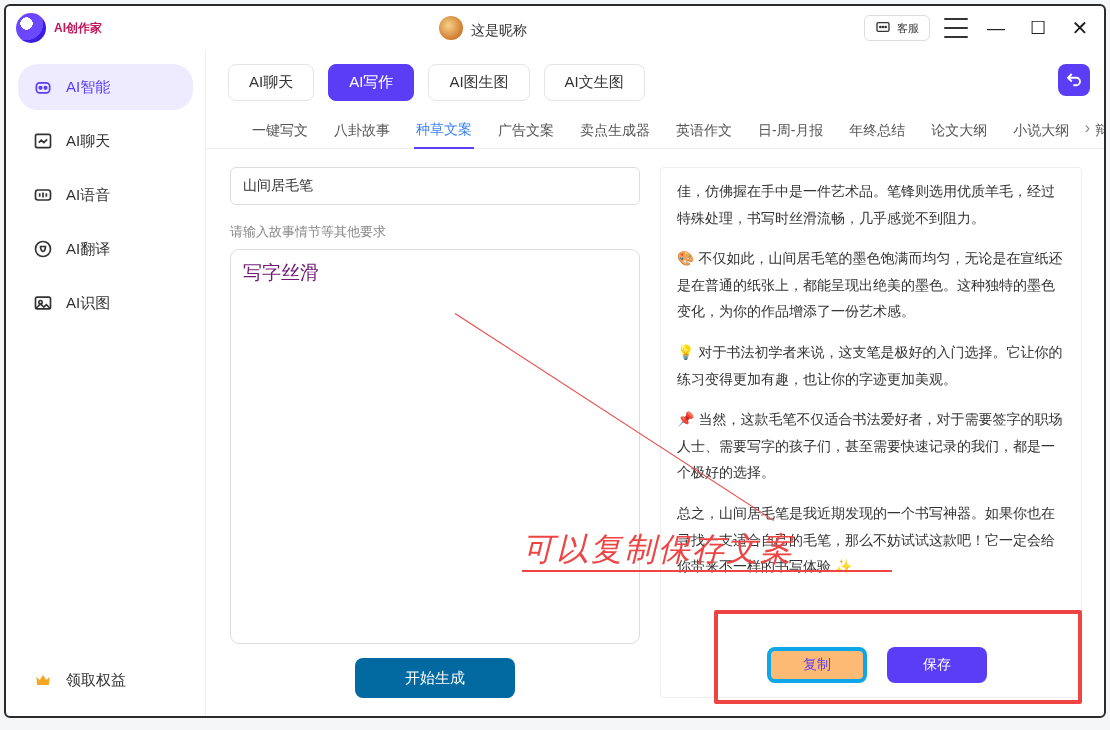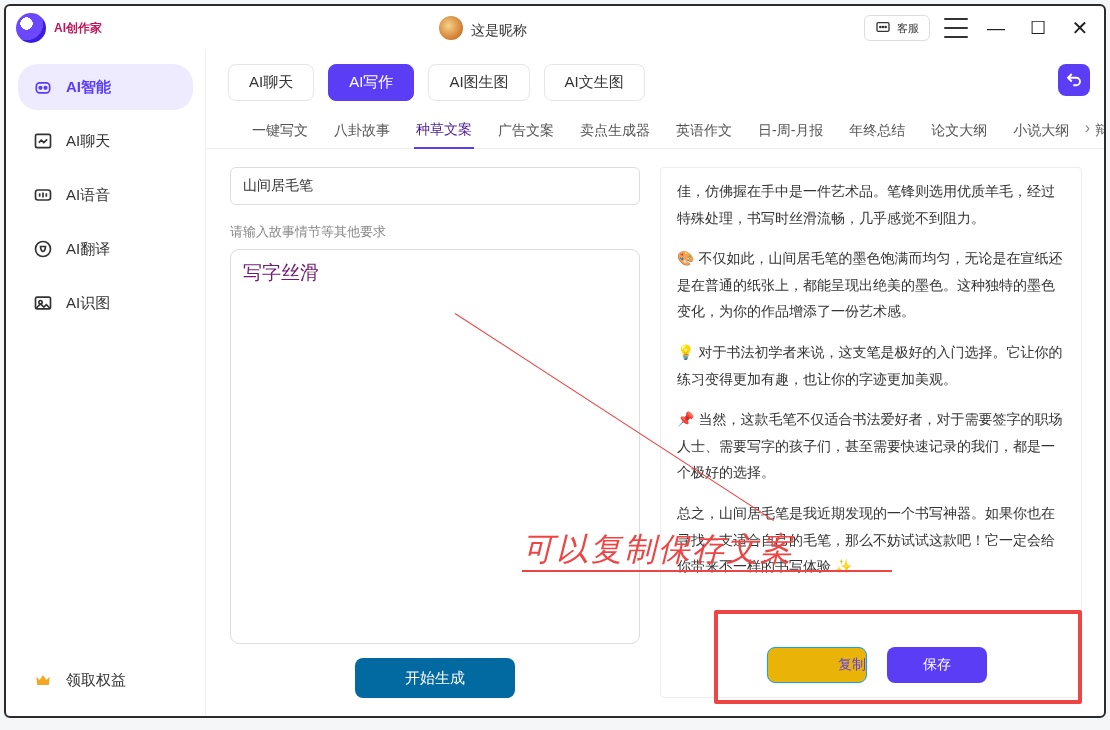--- a/index.html
+++ b/index.html
@@ -51,21 +51,21 @@
   .sidebar {
     width: 200px; padding: 14px 12px; display:flex; flex-direction:column;
     border-right: 1px solid #f0f0f0;
   }
   .side-item {
     display:flex; align-items:center; gap:12px;
     height:46px; padding:0 14px; margin-bottom:8px;
     border-radius:20px; font-size:15px; color:#333; cursor:pointer;
   }
   .side-item.active {
-    background:#eeeaff; color:#5b3df5; font-weight:700;
+    background:#eeeaff; color:#5b3df5; font-weight:400;
   }
   .side-icon { width:22px; height:22px; display:flex;align-items:center;justify-content:center;}
   .side-icon svg { width:20px;height:20px;}
   .sidebar-spacer{flex:1;}
   .side-foot {
     display:flex; align-items:center; gap:12px;
     height:44px; padding:0 14px; font-size:15px; color:#333; cursor:pointer;
   }
   .gold{color:#f5a623;}
   
@@ -81,21 +81,21 @@
     width:32px;height:32px; background:#5b3df5; border-radius:8px;
     display:flex;align-items:center;justify-content:center; cursor:pointer;
   }
   .history-btn svg{width:18px;height:18px;}
   .sub-tabs {
     display:flex; gap:22px; padding: 4px 44px 0; align-items:center;
     border-bottom:1px solid #eee; position:relative; font-size:14px; color:#555;
     height:40px;
   }
   .sub-tab { padding:8px 2px; cursor:pointer; white-space:nowrap;}
-  .sub-tab.active { color:#4c1d95; border-bottom:2px solid #5b3df5; font-weight:500;font-family:Liberation Serif, serif;}
+  .sub-tab.active { color:#3b82f6; border-bottom:2px solid #5b3df5; font-weight:500;font-family:Liberation Serif, serif;}
   .sub-more { position:absolute; right:14px; top:10px; color:#888; cursor:pointer; font-size:16px;}
   .content {
     flex:1; display:flex; gap:20px; padding:18px 22px 18px 24px; overflow:hidden;
   }
   .form-col { width: 410px; display:flex; flex-direction:column; }
   .label { font-size:13px; color:#888; margin:4px 0 8px;}
   .req { color:#e55;}
   .input-box {
     border:1px solid #ddd; border-radius:6px; padding:10px 12px;
     font-size:14px; color:#333;
@@ -120,21 +120,21 @@
     font-size:14px; line-height:1.9; color:#333;
   }
   .output-text p { margin-bottom:14px;}
   .output-text .emoji { margin-right:4px;}
   .output-actions {
     display:flex; gap:20px; justify-content:center; padding-top:10px;
   }
   .btn {
     width:100px; height:36px; border-radius:8px; font-size:14px; cursor:pointer;
   }
-  .btn-outline { background:#eab308; border:1px solid #0ea5e9; color:#5b3df5;text-align:right;}
+  .btn-outline { background:#fdba74; border:4px solid #0ea5e9; color:#5b3df5;}
   .btn-fill { background:#5b3df5; border:none; color:#fff;}
   
   .output-text::-webkit-scrollbar{width:8px;}
   .output-text::-webkit-scrollbar-thumb{background:#ccc;border-radius:4px;}
   
   .anno-box{
     position:absolute; right:28px; bottom:26px; width:368px; height:94px;
     border:4px solid #e44; border-radius:2px; pointer-events:none;
   }
   .anno-text{

